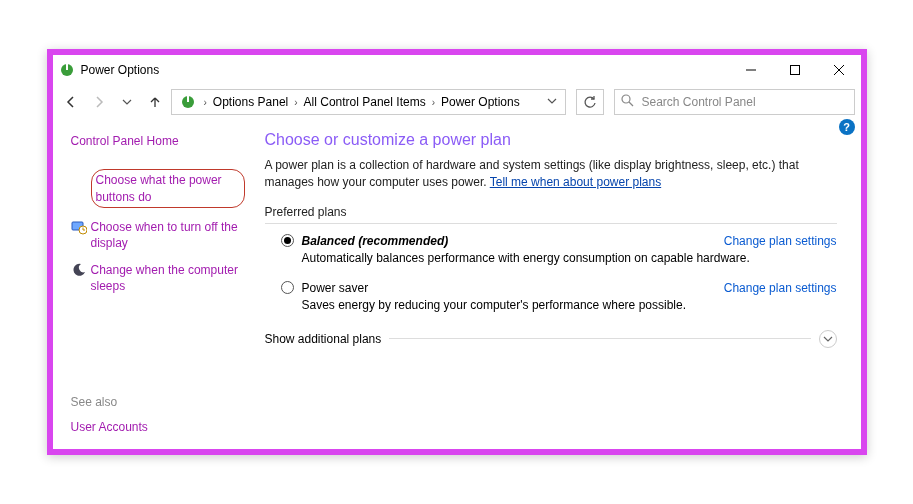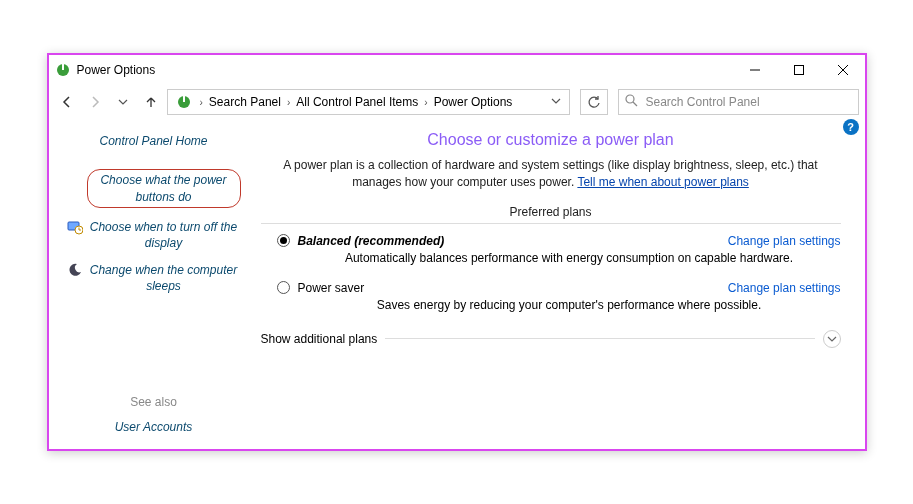--- a/index.html
+++ b/index.html
@@ -9,25 +9,24 @@
     font-size: 12px;
     background: #fff;
     display: flex;
     align-items: center;
     justify-content: center;
     height: 504px;
     width: 913px;
   }
   .window {
     width: 820px;
-    border: 2px solid #d946ef;
+    border: 6px solid #d946ef;
     box-shadow: 0 2px 10px rgba(0,0,0,0.2);
     background: #fff;
     position: relative;
-    text-align: center;
   }
   
   .titlebar {
     display: flex;
     align-items: center;
     height: 30px;
     padding-left: 6px;
   }
   .titlebar .cp-icon { width: 16px; height: 16px; margin-right: 6px; }
   .titlebar .title { flex: 0 0 auto; }
@@ -48,21 +47,21 @@
   .crumb { color:#000; padding: 0 2px; }
   .sep { color:#555; padding:0 4px; font-size:10px;}
   .addr-bar { display:flex; align-items:center; flex:1; border:1px solid #ccc; height:26px; padding:0 4px; margin-right:6px;}
   .addr-bar .exp { margin-left:auto; padding:0 4px; color:#555;}
   .refreshbox { width:28px; height:26px; border:1px solid #ccc; display:flex;align-items:center;justify-content:center;color:#555;margin-right:6px;}
   .searchbox { width:241px; height:26px; border:1px solid #ccc; display:flex; align-items:center; padding:0 6px; color:#888;}
   .searchbox .sicon { margin-right:8px; color:#888;}
   
   .content { display:flex; min-height: 320px;}
   .sidebar { width: 200px; padding: 14px 8px 14px 18px;}
-  .sidebar a { color:#0c4a6e; text-decoration:none; display:block; line-height:1.35;font-style:italic;}
+  .sidebar a { color:#a21caf; text-decoration:none; display:block; line-height:1.35;}
   .cp-home { font-size:12px; margin-bottom:20px; }
   .side-item { display:flex; align-items:flex-start; margin-bottom:11px;}
   .side-item .icn { width:16px; flex:0 0 16px; margin-right:4px;}
   .side-item .txt { flex:1;border-radius:13px;}
   .highlighted { border:1px solid #c0392b; padding:2px 4px;}
   .seealso { color:#888; margin-top:100px; margin-bottom:10px;}
   
   .main { flex:1; padding: 12px 24px 18px 12px; position:relative;}
   .help-icon { position:absolute; top:0; right:6px; width:16px; height:16px; background:#0a72c4; color:#fff; border-radius:50%; font-size:11px; font-weight:bold; display:flex; align-items:center; justify-content:center;}
   .main h1 { font-size:16px; font-weight:400; color:#8b5cf6; margin:0 0 8px 0;}
@@ -137,21 +136,21 @@
     </div>
 
     <div class="addr-bar">
       <span class="addr-icon">
         <svg viewBox="0 0 16 16">
             <circle cx="8" cy="8" r="6" fill="#3a9d3a"></circle>
             <rect x="7" y="2" width="2" height="6" fill="#fff"></rect>
           </svg>
       </span>
       <span class="sep">›</span>
-      <span class="crumb">Search Panel</span>
+      <span class="crumb">Options Panel</span>
       <span class="sep">›</span>
       <span class="crumb">All Control Panel Items</span>
       <span class="sep">›</span>
       <span class="crumb">Power Options</span>
       <span class="exp">
         <svg width="10" height="10" viewBox="0 0 10 10">
             <path d="M1 3 L5 7 L9 3" fill="none" stroke="#555" stroke-width="1.2"></path>
           </svg>
       </span>
     </div>

